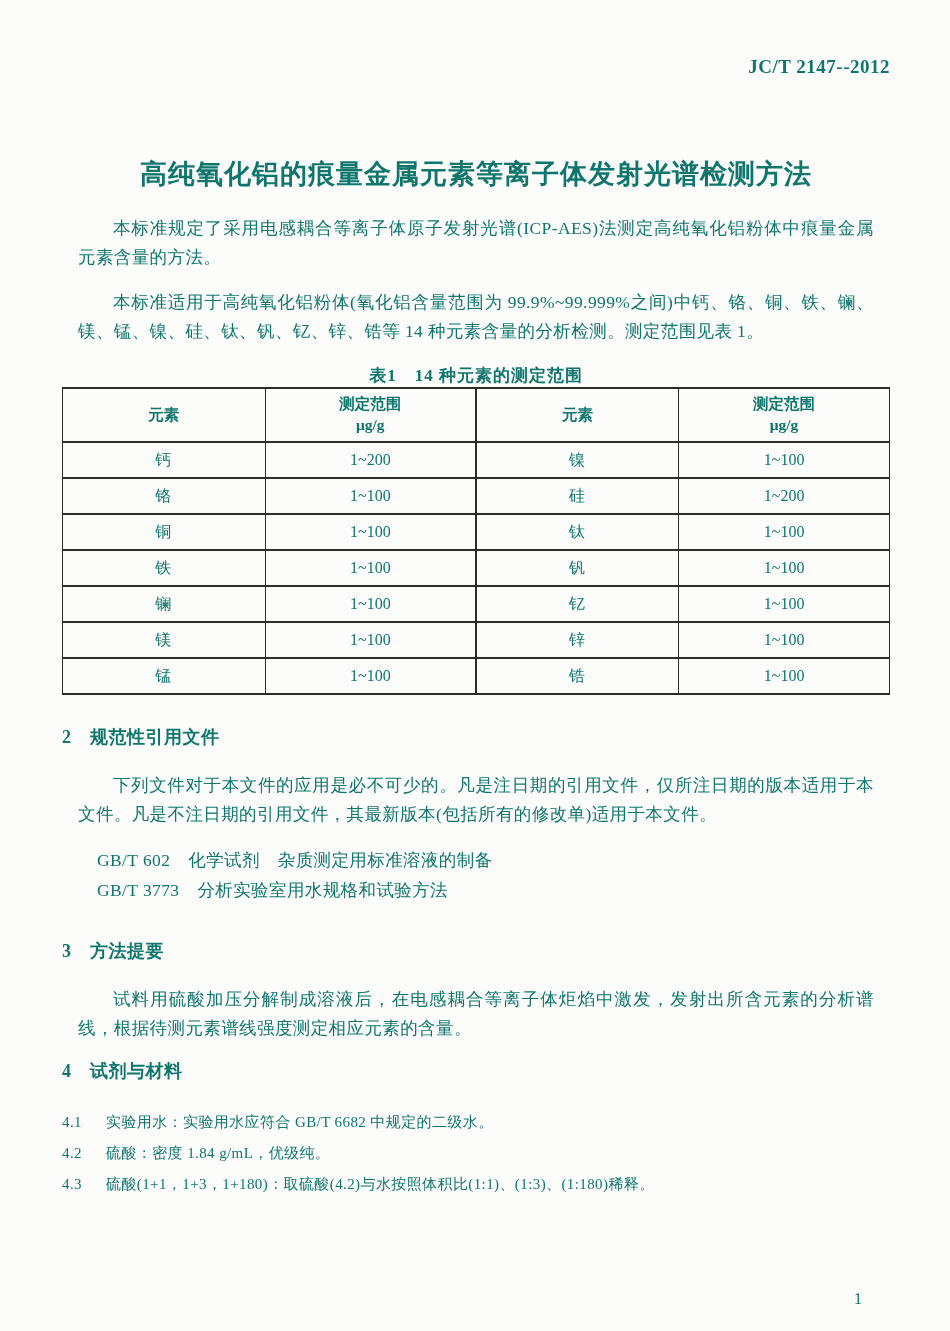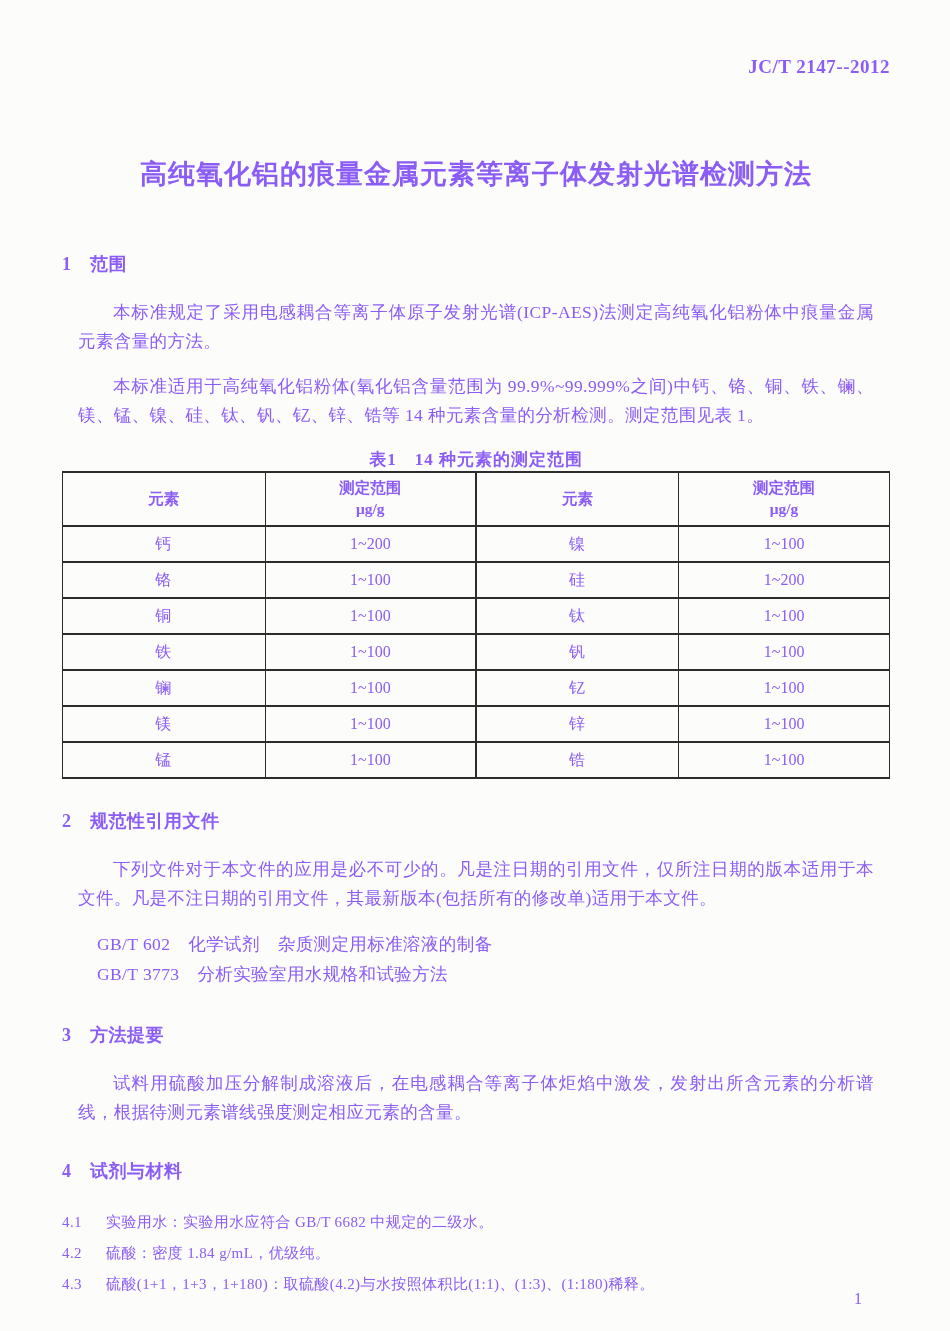--- a/index.html
+++ b/index.html
@@ -6,21 +6,21 @@
     margin: 0;
     padding: 0;
     background: #e8e8e6;
   }
   .page {
     position: relative;
     width: 950px;
     height: 1331px;
     margin: 0 auto;
     background: #fcfcfa;
-    color: #8b5cf6;
+    color: #0f766e;
     font-family: "Liberation Serif", "DejaVu Serif", serif;
     overflow: hidden;
     box-sizing: border-box;
   }
   .content {
     padding: 0 60px 0 62px;
   }
   .doc-number {
     padding-top: 56px;
     text-align: right;
@@ -36,21 +36,21 @@
     letter-spacing: 1px;
   }
   .sec-heading {
     font-size: 18px;
     font-weight: bold;
     letter-spacing: 0.5px;
   }
   .h1-range   { margin-top: 60px; }
   .h2-refs    { margin-top: 30px; }
   .h3-summary { margin-top: 34px; }
-  .h4-reagent { margin-top: 32px; }
+  .h4-reagent { margin-top: 16px; }
   .para {
     margin: 16px;
     margin-top: 22px;
     font-size: 17.5px;
     line-height: 29px;
     letter-spacing: 0.4px;
     text-align: justify;
     text-indent: 2em;
   }
   .para.tight { margin-top: 7px; }
@@ -116,21 +116,20 @@
 </head>
 <body>
 
 <div class="page">
   <div class="content">
 
     <div class="doc-number">JC/T 2147--2012</div>
 
     <div class="doc-title">高纯氧化铝的痕量金属元素等离子体发射光谱检测方法</div>
 
-    <div class="sec-heading h1-range">1　范围</div>
     <p class="para">本标准规定了采用电感耦合等离子体原子发射光谱(ICP-AES)法测定高纯氧化铝粉体中痕量金属元素含量的方法。</p>
     <p class="para tight">本标准适用于高纯氧化铝粉体(氧化铝含量范围为 99.9%~99.999%之间)中钙、铬、铜、铁、镧、镁、锰、镍、硅、钛、钒、钇、锌、锆等 14 种元素含量的分析检测。测定范围见表 1。</p>
 
     <div class="table-caption">表1　14 种元素的测定范围</div>
 
     <table class="range-table">
       <colgroup>
         <col class="col-el">
           <col class="col-rg">
           <col class="col-el">

